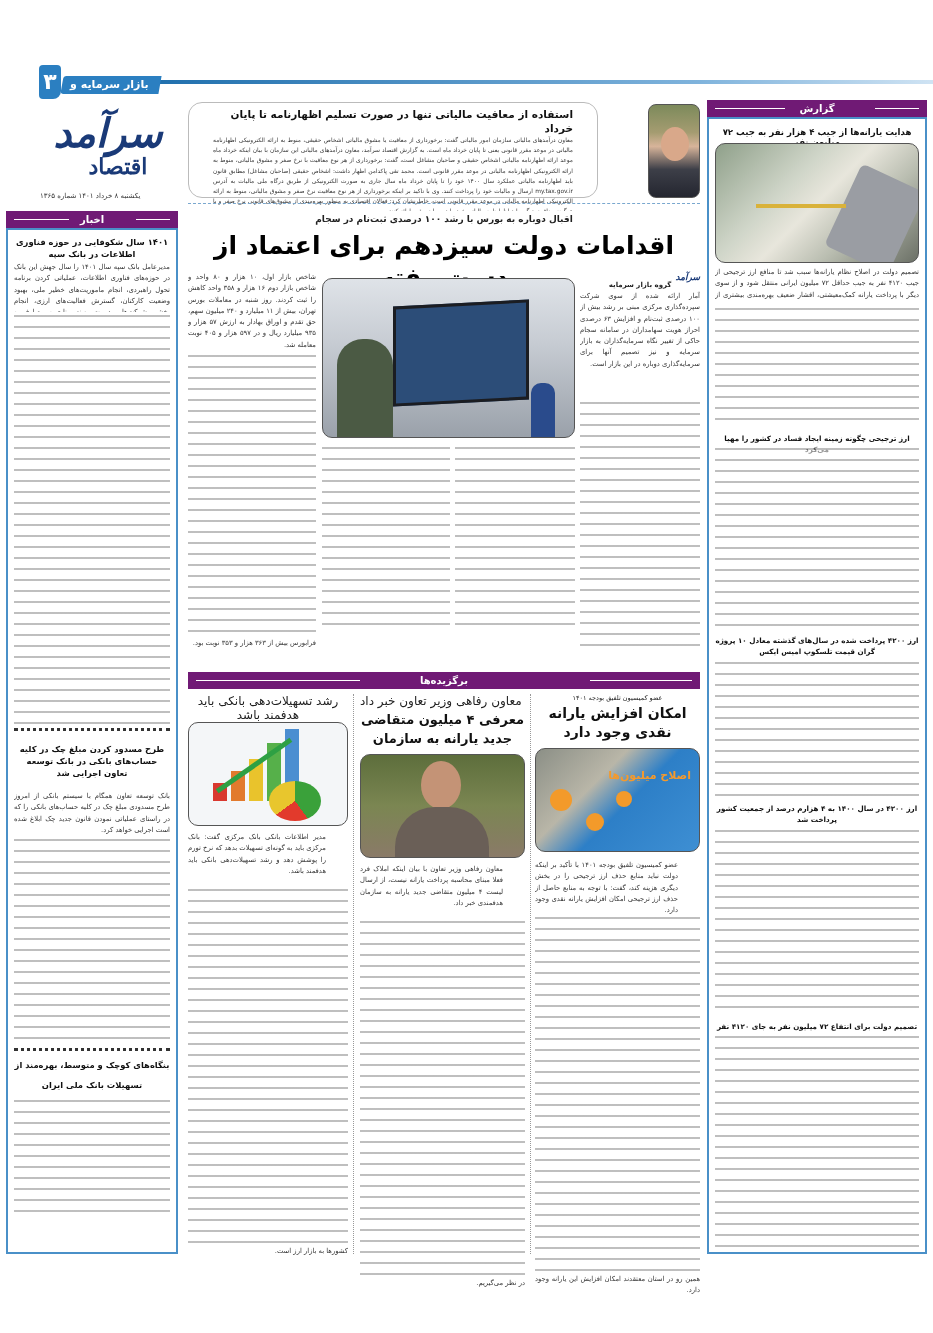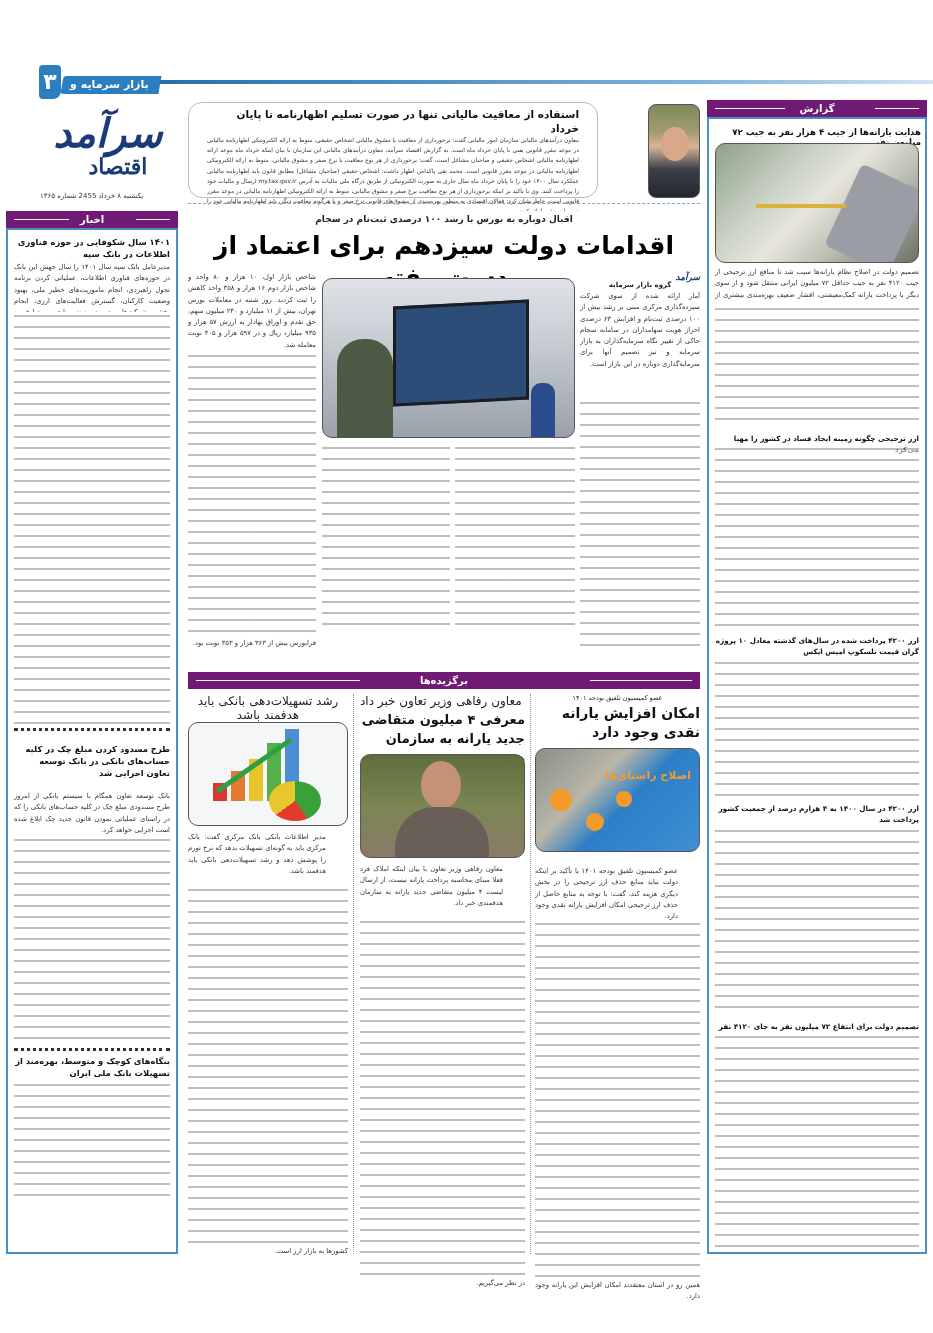--- a/index.html
+++ b/index.html
@@ -17,41 +17,41 @@
 .masthead .logo2{font-family:"DejaVu Serif",serif;font-size:22px;font-weight:bold;color:#1a3a78;line-height:24px;margin-left:20px}
 .dateline{position:absolute;left:40px;top:192px;width:140px;font-size:7px;color:#333;text-align:left}
 
 .box-head{position:absolute;background:#701a75;color:#fff;font-size:10px;font-weight:bold;text-align:center;height:17px;line-height:17px}
 .box-head:before,.box-head:after{content:"";position:absolute;top:8px;height:1px;background:#fff}
 .box-head:before{left:8px;width:32%}
 .box-head:after{right:8px;width:20%}
 .box{position:absolute;border:2px solid #4a90c8;background:#fff}
 
 .para{font-size:6.8px;line-height:11.3px;color:#333;text-align:justify}
-.hl{font-weight:bold;color:#111;text-align:right}
+.hl{font-weight:bold;color:#111;text-align:center}
 .lines{background:repeating-linear-gradient(#fff 0 3px,#8a8a8a 3px 5px,#fff 5px 11px);opacity:.55}
 .dotted-v{position:absolute;width:0;border-left:1px dotted #999}
 .dotted-h{position:absolute;height:0;border-top:1px dashed #7aa8cf}
 .photo{position:absolute;border-radius:10px;overflow:hidden;border:1px solid #555}
 .sig{position:absolute;font-size:9px;font-weight:bold;color:#1a3a78;font-style:italic}
 </style>
 </head>
 <body>
 
 <div class="top-rule"></div>
 <div class="page-num">۳</div>
 <div class="section-tab"><span>بازار سرمایه و بانک</span></div>
 
 <div class="masthead">
   <div class="logo1">سرآمد</div>
   <div class="logo2">اقتصاد</div>
 </div>
-<div class="dateline">یکشنبه ۸ خرداد 2455   شماره ۱۳۶۵</div>
+<div class="dateline">یکشنبه ۸ خرداد ۱۴۰۱   شماره ۱۳۶۵</div>
 
-<div class="abs" style="left:188px;top:102px;width:410px;height:96px;border:1px solid #bbb;border-radius:14px;padding:4px 18px">
+<div class="abs" style="left:188px;top:102px;width:410px;height:96px;border:1px solid #bbb;border-radius:14px;padding:4px 24px">
   <div style="font-size:10.5px;font-weight:bold;color:#111;text-align:right;line-height:14px">استفاده از معافیت مالیاتی تنها در صورت تسلیم اظهارنامه تا پایان خرداد</div>
   <div class="para" style="font-size:5.9px;line-height:10.2px;height:76px;overflow:hidden">معاون درآمدهای مالیاتی سازمان امور مالیاتی گفت: برخورداری از معافیت یا مشوق مالیاتی اشخاص حقیقی، منوط به ارائه الکترونیکی اظهارنامه مالیاتی در موعد مقرر قانونی یعنی تا پایان خرداد ماه است. به گزارش اقتصاد سرآمد، معاون درآمدهای مالیاتی این سازمان با بیان اینکه خرداد ماه موعد ارائه اظهارنامه مالیاتی اشخاص حقیقی و صاحبان مشاغل است، گفت: برخورداری از هر نوع معافیت با نرخ صفر و مشوق مالیاتی، منوط به ارائه الکترونیکی اظهارنامه مالیاتی در موعد مقرر قانونی است. محمد تقی پاکدامن اظهار داشت: اشخاص حقیقی (صاحبان مشاغل) مطابق قانون باید اظهارنامه مالیاتی عملکرد سال ۱۴۰۰ خود را تا پایان خرداد ماه سال جاری به صورت الکترونیکی از طریق درگاه ملی مالیات به آدرس my.tax.gov.ir ارسال و مالیات خود را پرداخت کنند. وی با تاکید بر اینکه برخورداری از هر نوع معافیت نرخ صفر و مشوق مالیاتی، منوط به ارائه الکترونیکی اظهارنامه مالیاتی در موعد مقرر قانونی است، خاطرنشان کرد: فعالان اقتصادی به منظور بهره‌مندی از مشوق‌های قانونی نرخ صفر و یا هرگونه معافیت دیگر، باید اظهارنامه مالیاتی خود را در مهلت مقرر ارائه کنند.</div>
 </div>
 <div class="photo" style="left:648px;top:104px;width:52px;height:94px;border-radius:8px;background:linear-gradient(180deg,#7c8a5b 0%,#a59c71 30%,#d7b49a 45%,#3d3f48 70%,#242630 100%)">
   <div style="position:absolute;left:12px;top:22px;width:28px;height:34px;border-radius:50%;background:#d9a88a"></div>
 </div>
 <div class="dotted-h" style="left:188px;top:203px;width:512px"></div>
 
 <div class="box-head" style="left:707px;top:100px;width:220px">گزارش</div>
 <div class="box" style="left:707px;top:117px;width:220px;height:1137px">
@@ -75,21 +75,21 @@
 <div class="box-head" style="left:6px;top:211px;width:172px">اخبار</div>
 <div class="box" style="left:6px;top:228px;width:172px;height:1026px">
   <div class="hl" style="font-size:8.4px;line-height:12px;margin:6px 6px 2px">۱۴۰۱ سال شکوفایی در حوزه فناوری اطلاعات در بانک سپه</div>
   <div class="para" style="margin:0 6px;height:50px;overflow:hidden">مدیرعامل بانک سپه سال ۱۴۰۱ را سال جهش این بانک در حوزه‌های فناوری اطلاعات، عملیاتی کردن برنامه تحول راهبردی، انجام ماموریت‌های خطیر ملی، بهبود وضعیت کارکنان، گسترش فعالیت‌های ارزی، انجام بخشی شرکت‌ها، مدیریت بهینه منابع و مصارف و حرکت به سمت سودآوری دانست.</div>
   <div class="lines" style="margin:0 6px;height:412px"></div>
   <div style="margin:4px 6px;border-top:3px dotted #333"></div>
   <div class="hl" style="font-size:8.4px;line-height:12px;margin:12px 6px">طرح مسدود کردن مبلغ چک در کلیه حساب‌های بانکی در بانک توسعه تعاون اجرایی شد</div>
   <div class="para" style="margin:0 6px;height:45px;overflow:hidden">بانک توسعه تعاون همگام با سیستم بانکی از امروز طرح مسدودی مبلغ چک در کلیه حساب‌های بانکی را که در راستای عملیاتی نمودن قانون جدید چک ابلاغ شده است اجرایی خواهد کرد.</div>
   <div class="lines" style="margin:0 6px;height:208px"></div>
   <div style="margin:4px 6px;border-top:3px dotted #333"></div>
-  <div class="hl" style="font-size:8.4px;line-height:12px;margin:2px 6px">بنگاه‌های کوچک و متوسط، بهره‌مند از تسهیلات بانک ملی ایران</div>
+  <div class="hl" style="font-size:8.4px;line-height:20px;margin:2px 6px">بنگاه‌های کوچک و متوسط، بهره‌مند از تسهیلات بانک ملی ایران</div>
   <div class="lines" style="margin:0 6px;height:120px"></div>
 </div>
 
 <div class="abs" style="left:188px;top:214px;width:512px;text-align:center;font-size:9px;font-weight:bold;color:#222">اقبال دوباره به بورس با رشد ۱۰۰ درصدی ثبت‌نام در سجام</div>
 <div class="abs" style="left:188px;top:230px;width:512px;text-align:center;font-size:25px;font-weight:900;color:#000;letter-spacing:-1px;line-height:32px">اقدامات دولت سیزدهم برای اعتماد از دست رفته</div>
 
 <div class="abs" style="left:580px;top:272px;width:120px">
   <span class="sig" style="position:static;float:right;margin-left:4px">سرآمد</span>
   <span style="font-size:7px;font-weight:bold">گروه بازار سرمایه</span>
   <div class="para" style="height:108px;overflow:hidden">آمار ارائه شده از سوی شرکت سپرده‌گذاری مرکزی مبنی بر رشد بیش از ۱۰۰ درصدی ثبت‌نام و افزایش ۶۳ درصدی احراز هویت سهامداران در سامانه سجام حاکی از تغییر نگاه سرمایه‌گذاران به بازار سرمایه و نیز تصمیم آنها برای سرمایه‌گذاری دوباره در این بازار است.</div>
@@ -111,26 +111,26 @@
 <div class="lines" style="position:absolute;left:455px;top:444px;width:120px;height:190px"></div>
 <div class="lines" style="position:absolute;left:322px;top:444px;width:128px;height:190px"></div>
 <div class="abs para" style="left:188px;top:638px;width:128px">فرابورس بیش از ۳۶۳ هزار و ۳۵۳ نوبت بود.</div>
 
 <div class="box-head" style="left:188px;top:672px;width:512px">برگزیده‌ها</div>
 
 <div class="abs" style="left:535px;top:694px;width:165px">
   <div style="font-size:6.5px;text-align:center">عضو کمیسیون تلفیق بودجه ۱۴۰۱</div>
   <div class="hl" style="font-size:14px;line-height:19px;font-weight:900;margin:2px 0 4px;height:40px">امکان افزایش یارانه نقدی وجود دارد</div>
   <div class="photo" style="position:relative;height:104px;background:linear-gradient(135deg,#8b8f86 0%,#b9b6a8 35%,#2d7fc7 55%,#3e8fd3 100%)">
-    <div style="position:absolute;right:8px;top:20px;font-size:11px;font-weight:bold;color:#f59a2c">اصلاح راستای‌ها</div>
+    <div style="position:absolute;right:8px;top:20px;font-size:11px;font-weight:bold;color:#f59a2c">اصلاح میلیون‌ها</div>
     <div style="position:absolute;left:14px;top:40px;width:22px;height:22px;border-radius:50%;background:#f39a2a"></div>
     <div style="position:absolute;left:50px;top:64px;width:18px;height:18px;border-radius:50%;background:#f39a2a"></div>
     <div style="position:absolute;left:80px;top:42px;width:16px;height:16px;border-radius:50%;background:#f39a2a"></div>
   </div>
-  <div class="para" style="margin-top:14px;padding-right:22px;height:54px;overflow:hidden">عضو کمیسیون تلفیق بودجه ۱۴۰۱ با تأکید بر اینکه دولت نباید منابع حذف ارز ترجیحی را در بخش دیگری هزینه کند، گفت: با توجه به منابع حاصل از حذف ارز ترجیحی امکان افزایش یارانه نقدی وجود دارد.</div>
+  <div class="para" style="margin-top:8px;padding-right:22px;height:54px;overflow:hidden">عضو کمیسیون تلفیق بودجه ۱۴۰۱ با تأکید بر اینکه دولت نباید منابع حذف ارز ترجیحی را در بخش دیگری هزینه کند، گفت: با توجه به منابع حاصل از حذف ارز ترجیحی امکان افزایش یارانه نقدی وجود دارد.</div>
   <div class="lines" style="height:360px"></div>
   <div class="para">همین رو در استان معتقدند امکان افزایش این یارانه وجود دارد.</div>
 </div>
 <div class="dotted-v" style="left:530px;top:694px;height:560px"></div>
 
 <div class="abs" style="left:360px;top:694px;width:165px">
   <div style="font-size:12px;text-align:left">معاون رفاهی وزیر تعاون خبر داد</div>
   <div class="hl" style="font-size:13px;line-height:19px;font-weight:900;margin:2px 0 4px;height:40px">معرفی ۴ میلیون متقاضی جدید یارانه به سازمان هدفمندی</div>
   <div class="photo" style="position:relative;height:104px;background:linear-gradient(180deg,#5d6e3c 0%,#7b8652 50%,#8a7a68 100%)">
     <div style="position:absolute;left:60px;top:6px;width:40px;height:48px;border-radius:50%;background:#c49376"></div>

